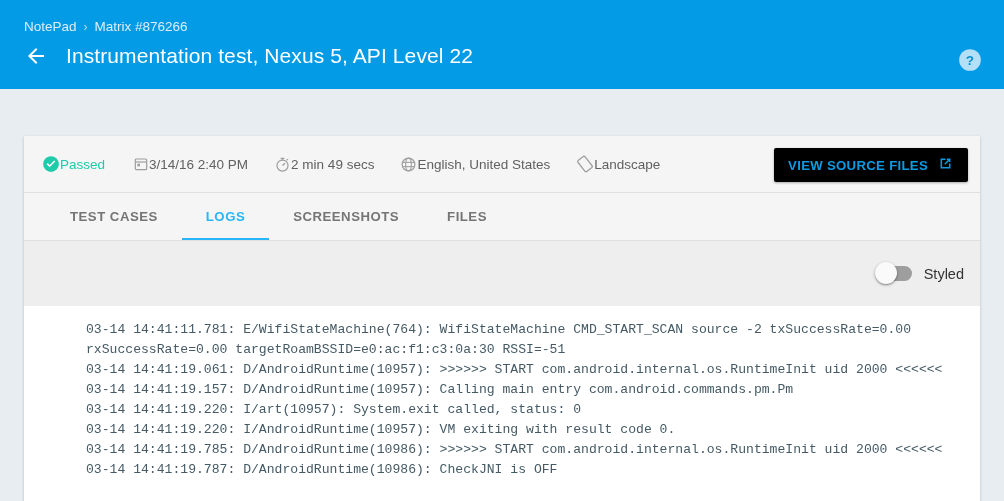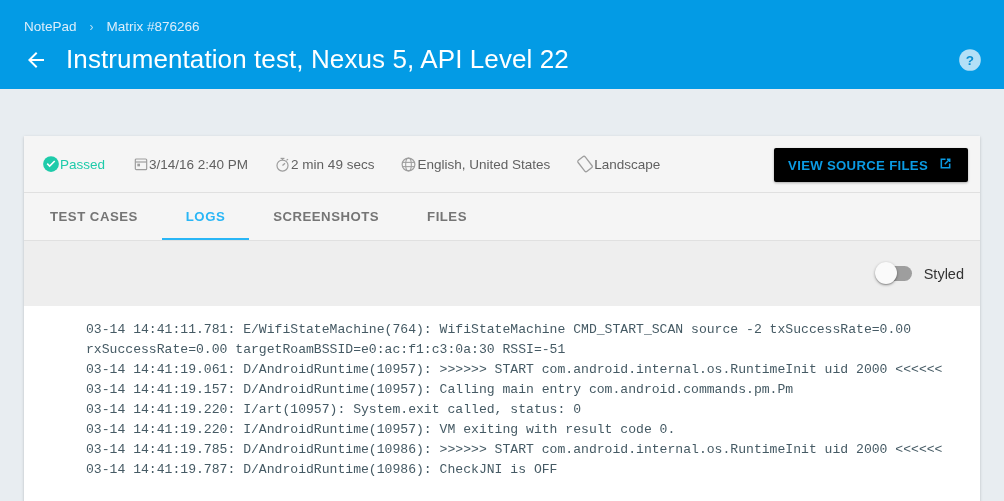--- a/index.html
+++ b/index.html
@@ -13,37 +13,37 @@
   
   .appbar {
     position: relative;
     width: 1004px; height: 89px;
     background: #039be5;
     color: #ffffff;
   }
   .breadcrumb {
     position: absolute; left: 24px; top: 19px;
     font-size: 13.5px; color: #d8eefb;
-    display: flex; align-items: center; gap: 13px;
+    display: flex; align-items: center; gap: 7px;
     white-space: nowrap;
   }
   .breadcrumb .crumb { color: #dceefb; }
   .breadcrumb .sep { color: #b8dff5; font-size: 12px; }
 
   .titlerow {
     position: absolute; left: 24px; top: 44px;
     display: flex; align-items: center; gap: 18px;
   }
   .backarrow {
     width: 24px; height: 24px;
     display: flex; align-items: center; justify-content: center;
     cursor: pointer;
   }
   .page-title {
-    font-size: 26px; font-weight: 400; color: #ffffff;
+    font-size: 21px; font-weight: 400; color: #ffffff;
     letter-spacing: 0.1px; white-space: nowrap;
   }
   .help-btn {
     position: absolute; right: 21px; top: 47px;
     width: 26px; height: 26px; cursor: pointer;
   }
 
   
   .card {
     position: absolute; left: 24px; top: 136px;
@@ -84,21 +84,21 @@
     display: flex; align-items: center; gap: 9px;
     cursor: pointer;
   }
 
   
   .tabs {
     height: 48px;
     background: #f5f5f5;
     border-bottom: 1px solid #e0e0e0;
     display: flex; align-items: stretch;
-    padding-left: 2px;
+    padding-left: 22px;
     text-align: right;
   }
   .tab {
     display: flex; align-items: center; justify-content: center;
     padding: 0 24px;
     font-size: 13.2px; font-weight: bold; letter-spacing: 0.5px;
     color: #757575; cursor: pointer;
     position: relative;
   }
   .tab.active { color: #29b6f6; }

